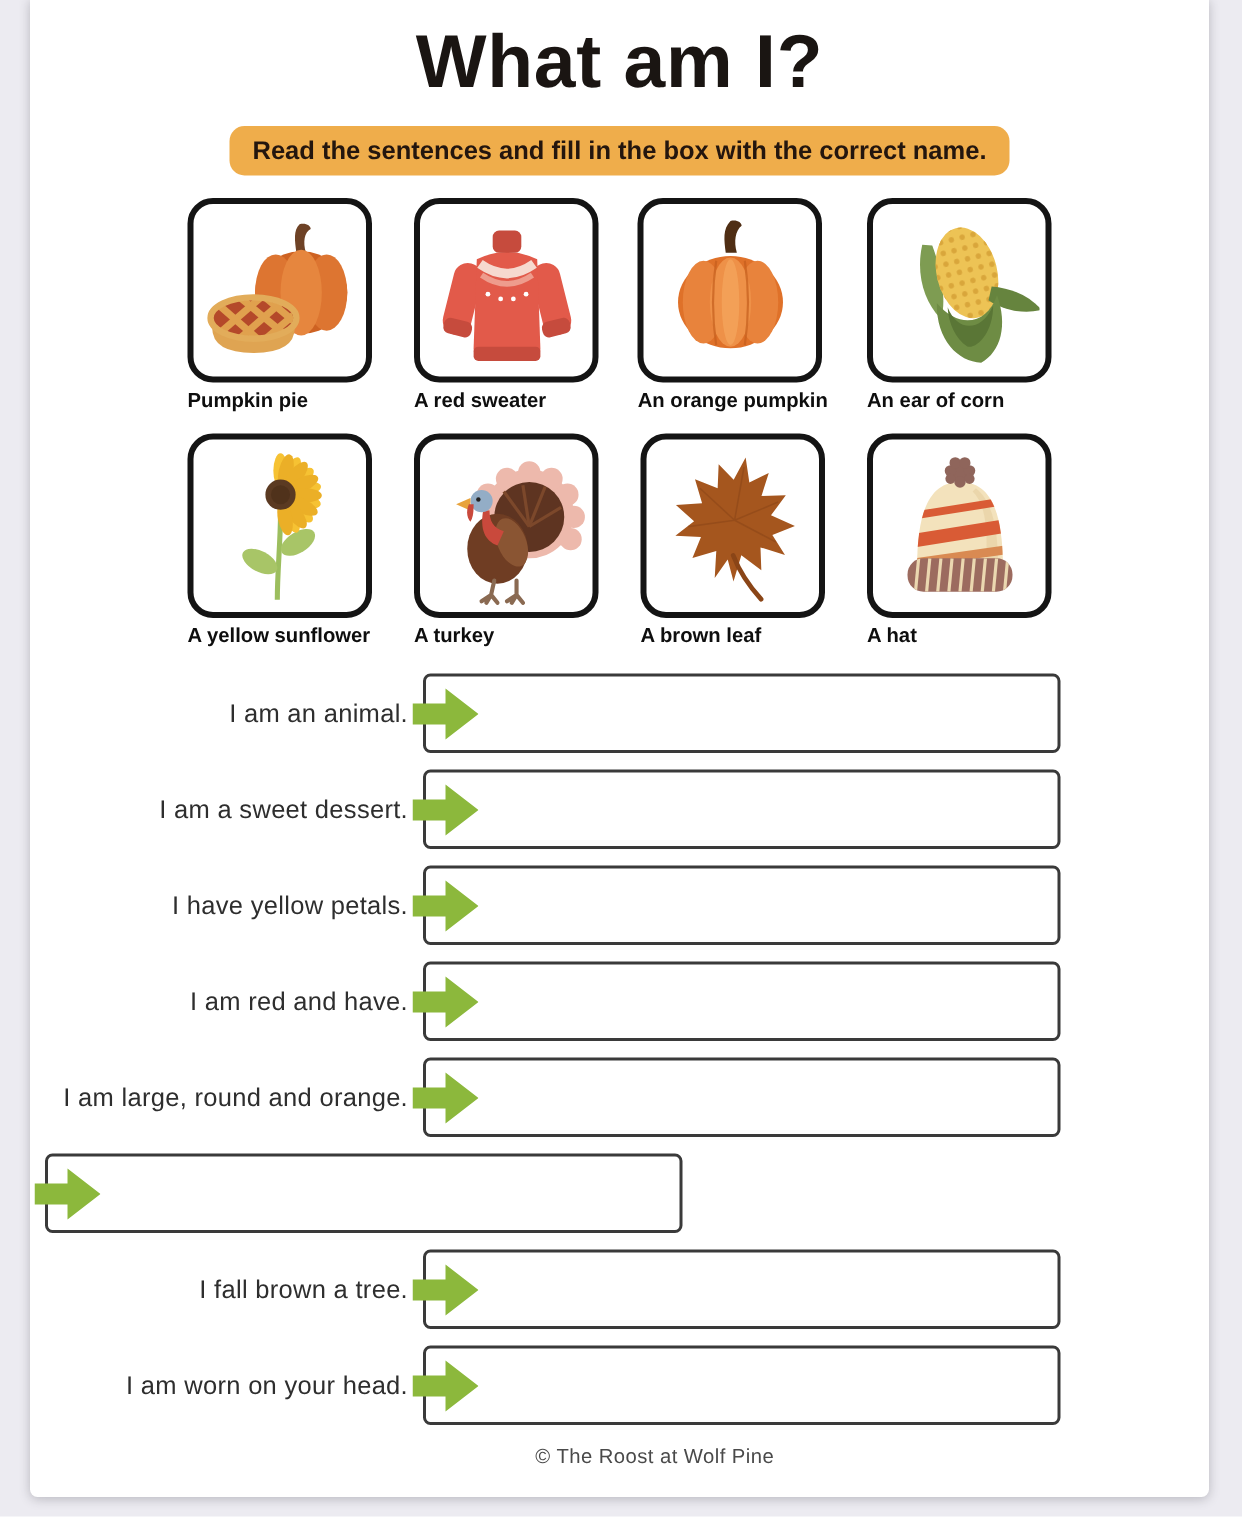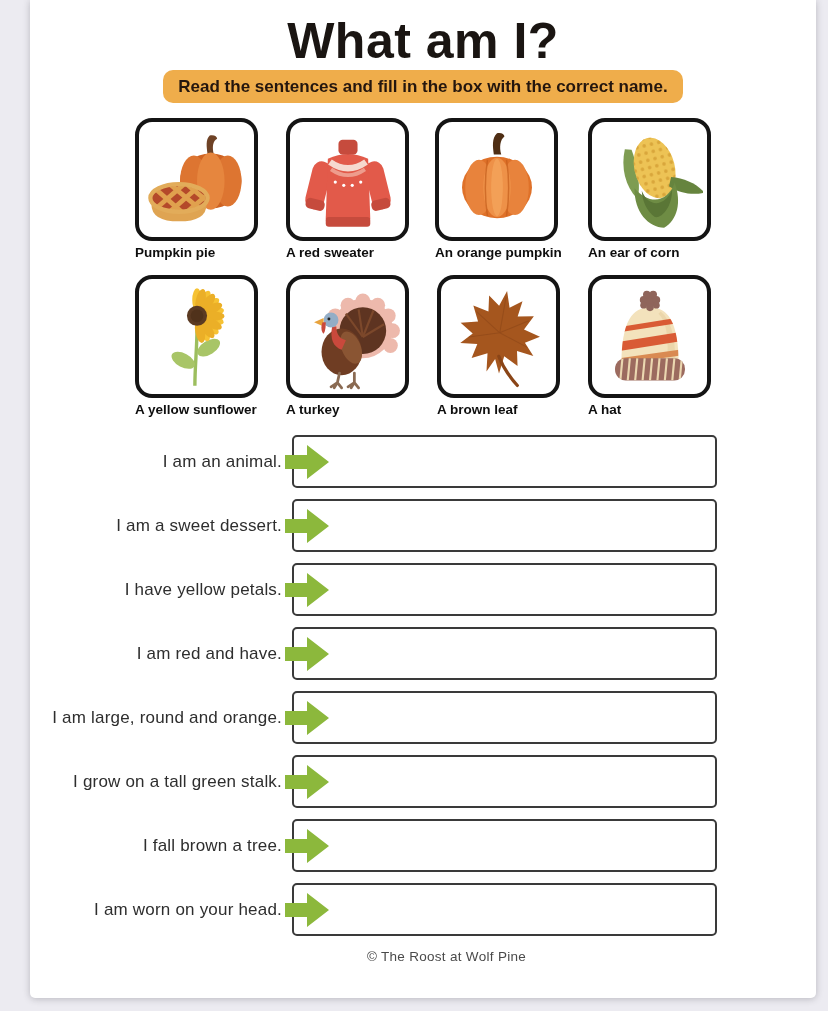--- a/index.html
+++ b/index.html
@@ -7,30 +7,30 @@
     --card_border:#141414; --page_bg:#ECEBF1; --text_dark:#1A1512;
   }
   *{box-sizing:border-box}
   html,body{margin:0;padding:0}
   body{
     width:828px;height:1011px;overflow:hidden;position:relative;
     background:var(--page_bg);
     font-family:"Liberation Sans", sans-serif;
   }
   .page{
-    position:absolute;left:30px;top:0;width:786px;height:998px;
+    position:absolute;left:20px;top:0;width:786px;height:998px;
     background:#ffffff;border-radius:0 0 5px 5px;
     box-shadow:0 1px 7px rgba(50,50,60,.28);
   }
   .title{
     margin-top:14px;text-align:center;font-size:50px;font-weight:bold;
     letter-spacing:.5px;color:var(--text_dark);line-height:1.1;
   }
   .banner{
-    display:table;margin:1px auto 0;background:var(--banner);
+    display:table;margin:15px auto 0;background:var(--banner);
     color:#24160E;font-weight:bold;font-size:17px;line-height:1;
     padding:8px 15px;border-radius:10px;
   }
   .cards{
     width:604px;margin:15px auto 0;
     display:grid;grid-template-columns:repeat(4,151px);row-gap:15px;
     justify-items:center;
   }
   .card-cell{display:flex;flex-direction:column;align-items:flex-start;}
   .card{
@@ -349,21 +349,20 @@
       <div class="q-label">I am large, round and orange.</div>
       <div class="answer-wrap">
         <input class="answer-box" type="text" style="">
         <svg class="arrow-icon" viewBox="0 0 44 38">
             <polygon points="0,12 22,12 22,2 44,19 22,36 22,26 0,26" fill="#8CB83C"></polygon>
           </svg>
       </div>
     </div>
 
     <div class="q-row">
-      <div class="q-label">I grow on a tall green stalk.</div>
       <div class="answer-wrap">
         <input class="answer-box" type="text" style="">
         <svg class="arrow-icon" viewBox="0 0 44 38">
             <polygon points="0,12 22,12 22,2 44,19 22,36 22,26 0,26" fill="#8CB83C"></polygon>
           </svg>
       </div>
     </div>
 
     <div class="q-row">
       <div class="q-label">I fall brown a tree.</div>

